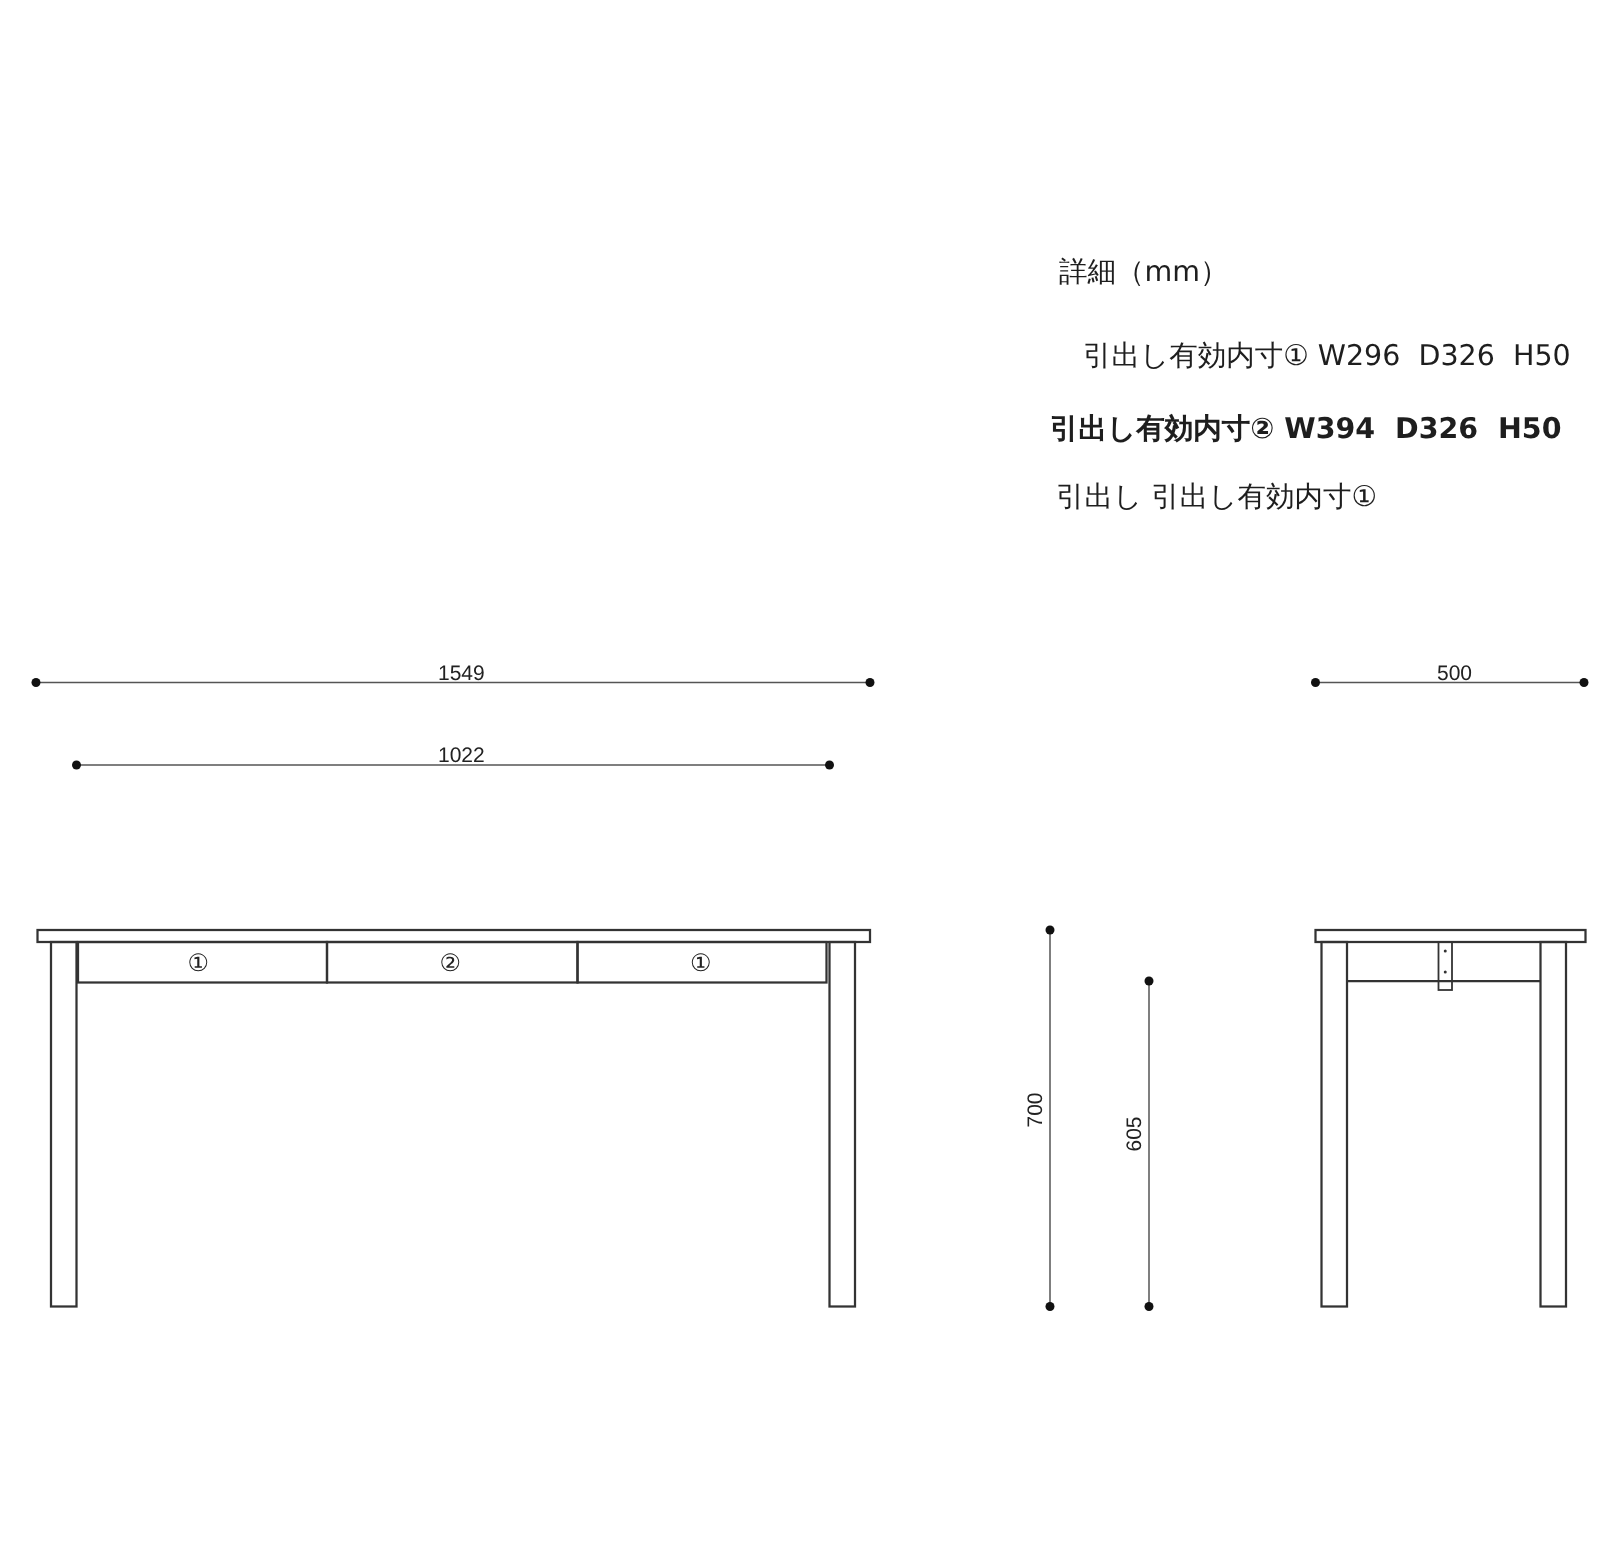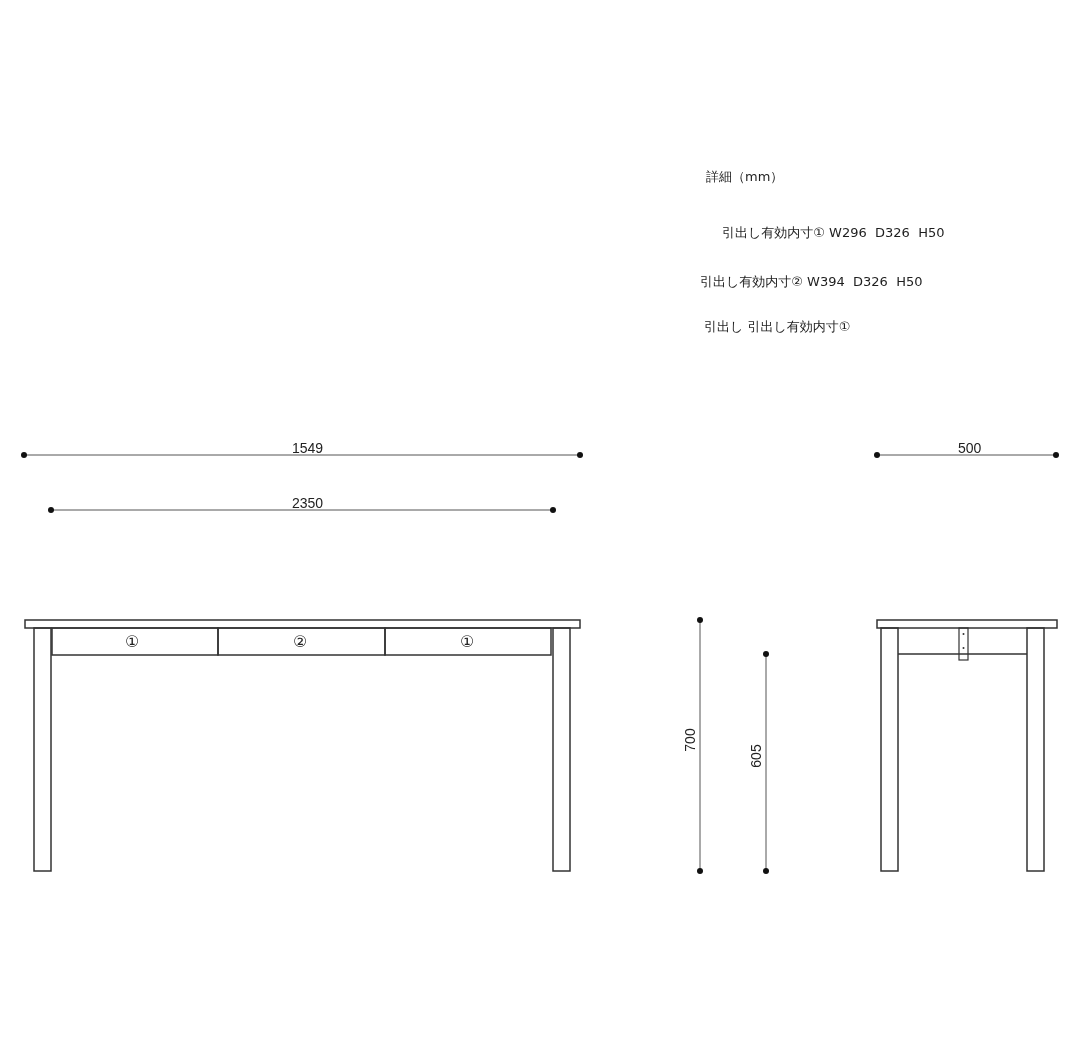--- a/index.html
+++ b/index.html
@@ -1,33 +1,33 @@
 <!DOCTYPE html>
 <html><head>
   <meta charset="utf-8">
   <style>
     html, body { margin: 0; padding: 0; background: #ffffff; }
     body { width: 1080px; height: 1041px; position: relative; overflow: hidden;
            font-family: "DejaVu Sans", sans-serif; color: #222; }
-    .spec { position: absolute; left: 700px; font-size: 13px; color: #1e1e1e; white-space: nowrap; }
+    .spec { position: absolute; left: 700px; font-size: 19px; color: #1e1e1e; white-space: nowrap; }
     .spec-title { top: 168px; left: 706px; }
     .dim-label { position: absolute; font-family: "Liberation Sans", sans-serif; font-size: 14px; color: #222; }
     svg { position: absolute; left: 0; top: 0; }
     .circ-num { font-family: "DejaVu Sans", sans-serif; font-size: 14px; }
   </style>
 </head>
 <body>
 
 <div class="spec spec-title">詳細（mm）</div>
 
 <div class="spec" style="top:224px;">
   <span class="k" style="width:178px;margin-left:22px;">引出し有効内寸①</span>
   <span class="v" style="white-space:pre;">W296  D326  H50</span>
 </div>
-<div class="spec" style="top:273px;">
+<div class="spec" style="top:273px;font-weight:bold;">
   <span class="k" style="width:180px;">引出し有効内寸②</span>
   <span class="v" style="white-space:pre;">W394  D326  H50</span>
 </div>
 <div class="spec" style="top:318px; left:704px;">
   <span class="k" style="width:138px;">引出し</span>
   <span class="v">引出し有効内寸①</span>
 </div>
 
 <svg width="1080" height="1041" viewBox="0 0 1080 1041">
 
@@ -75,20 +75,20 @@
     <rect x="881" y="628" width="17" height="243"></rect>
     <rect x="1027" y="628" width="17" height="243"></rect>
     <line x1="898" y1="654" x2="1027" y2="654"></line>
     <rect x="959" y="628" width="9" height="32" stroke-width="1.2"></rect>
     <circle cx="963.5" cy="634" r="1" fill="#333" stroke="none"></circle>
     <circle cx="963.5" cy="648" r="1" fill="#333" stroke="none"></circle>
   </g>
 </svg>
 
 <div class="dim-label" style="left:292px; top:440px;text-align:right;">1549</div>
-<div class="dim-label" style="left:292px; top:495px;">2350</div>
+<div class="dim-label" style="left:292px; top:495px;">1022</div>
 <div class="dim-label" style="left:958px; top:440px;">500</div>
 <div class="dim-label" style="left:678px; top:732px; transform: rotate(-90deg); transform-origin: center;">700</div>
 <div class="dim-label" style="left:744px; top:748px; transform: rotate(-90deg); transform-origin: center;">605</div>
 
 <div class="dim-label circ-num" style="left:125px; top:632px; font-size:16px;">①</div>
 <div class="dim-label circ-num" style="left:293px; top:632px; font-size:16px;">②</div>
 <div class="dim-label circ-num" style="left:460px; top:632px; font-size:16px;">①</div>
 
 </body></html>

